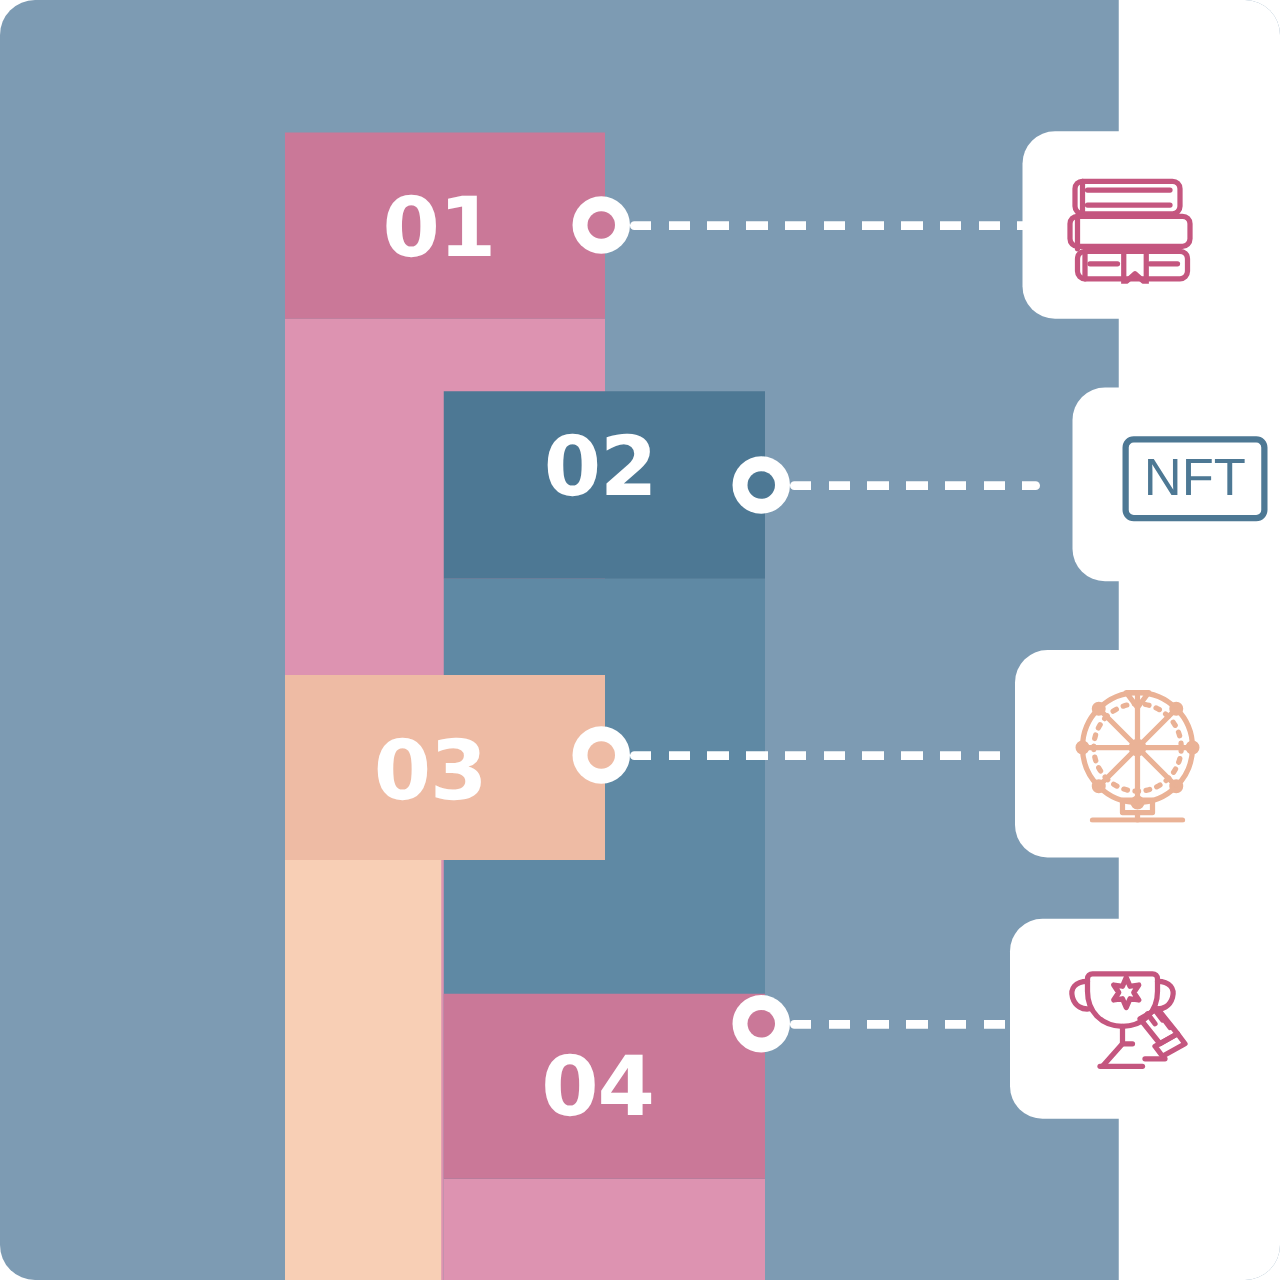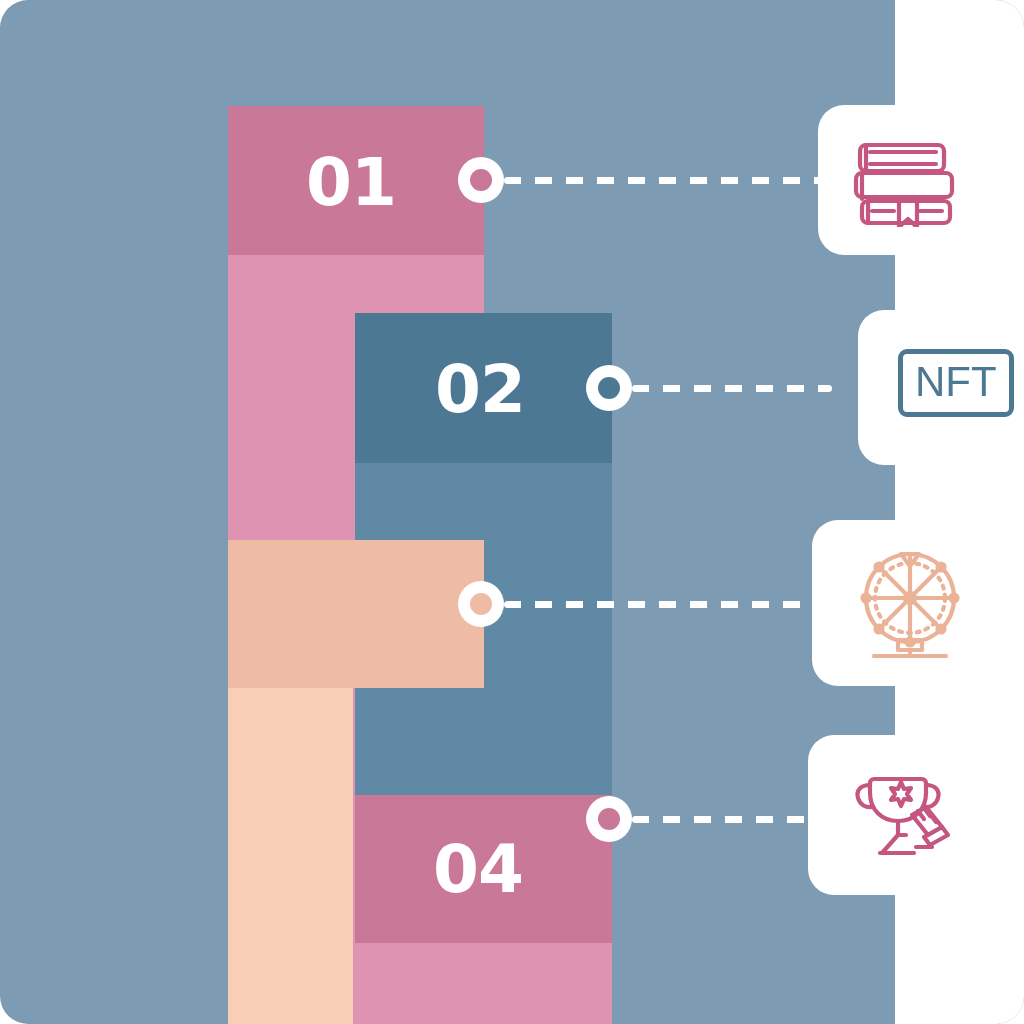--- a/index.html
+++ b/index.html
@@ -104,26 +104,27 @@
 
   <div class="bar" style="left:228px; top:106px; width:256px; height:918px;">
     <div class="bar-body" style="top:149px; height:769px; background:#dd93b1;"></div>
     <div class="bar-head" style="height:149px; background:#ca7898;"></div>
     <span class="bar-num" style="left:78px; top:44px;">01</span>
   </div>
 
   <div class="bar" style="left:355px; top:313px; width:257px; height:711px;">
     <div class="bar-body" style="top:150px; height:561px; background:#5f89a4;"></div>
     <div class="bar-head" style="height:150px; background:#4d7894;"></div>
-    <span class="bar-num" style="left:80px; top:44px;">02</span>
+    <span class="bar-num" style="left:80px; top:28px;">02</span>
   </div>
 
   <div class="bar" style="left:228px; top:540px; width:125px; height:484px;">
     <div class="bar-body" style="top:148px; height:336px; background:#f8cfb5;"></div>
     <div class="bar-head" style="height:148px; background:#eebba4; width:256px;"></div>
+    <span class="bar-num" style="left:71px; top:44px;">03</span>
   </div>
 
   <div class="bar" style="left:355px; top:795px; width:257px; height:271px;text-align:right;">
     <div class="bar-body" style="top:148px; height:123px; background:#dd93b1;"></div>
     <div class="bar-head" style="height:148px; background:#ca7898;"></div>
     <span class="bar-num" style="left:78px; top:42px;">04</span>
   </div>
 
   <div id="right-panel"></div>
 

